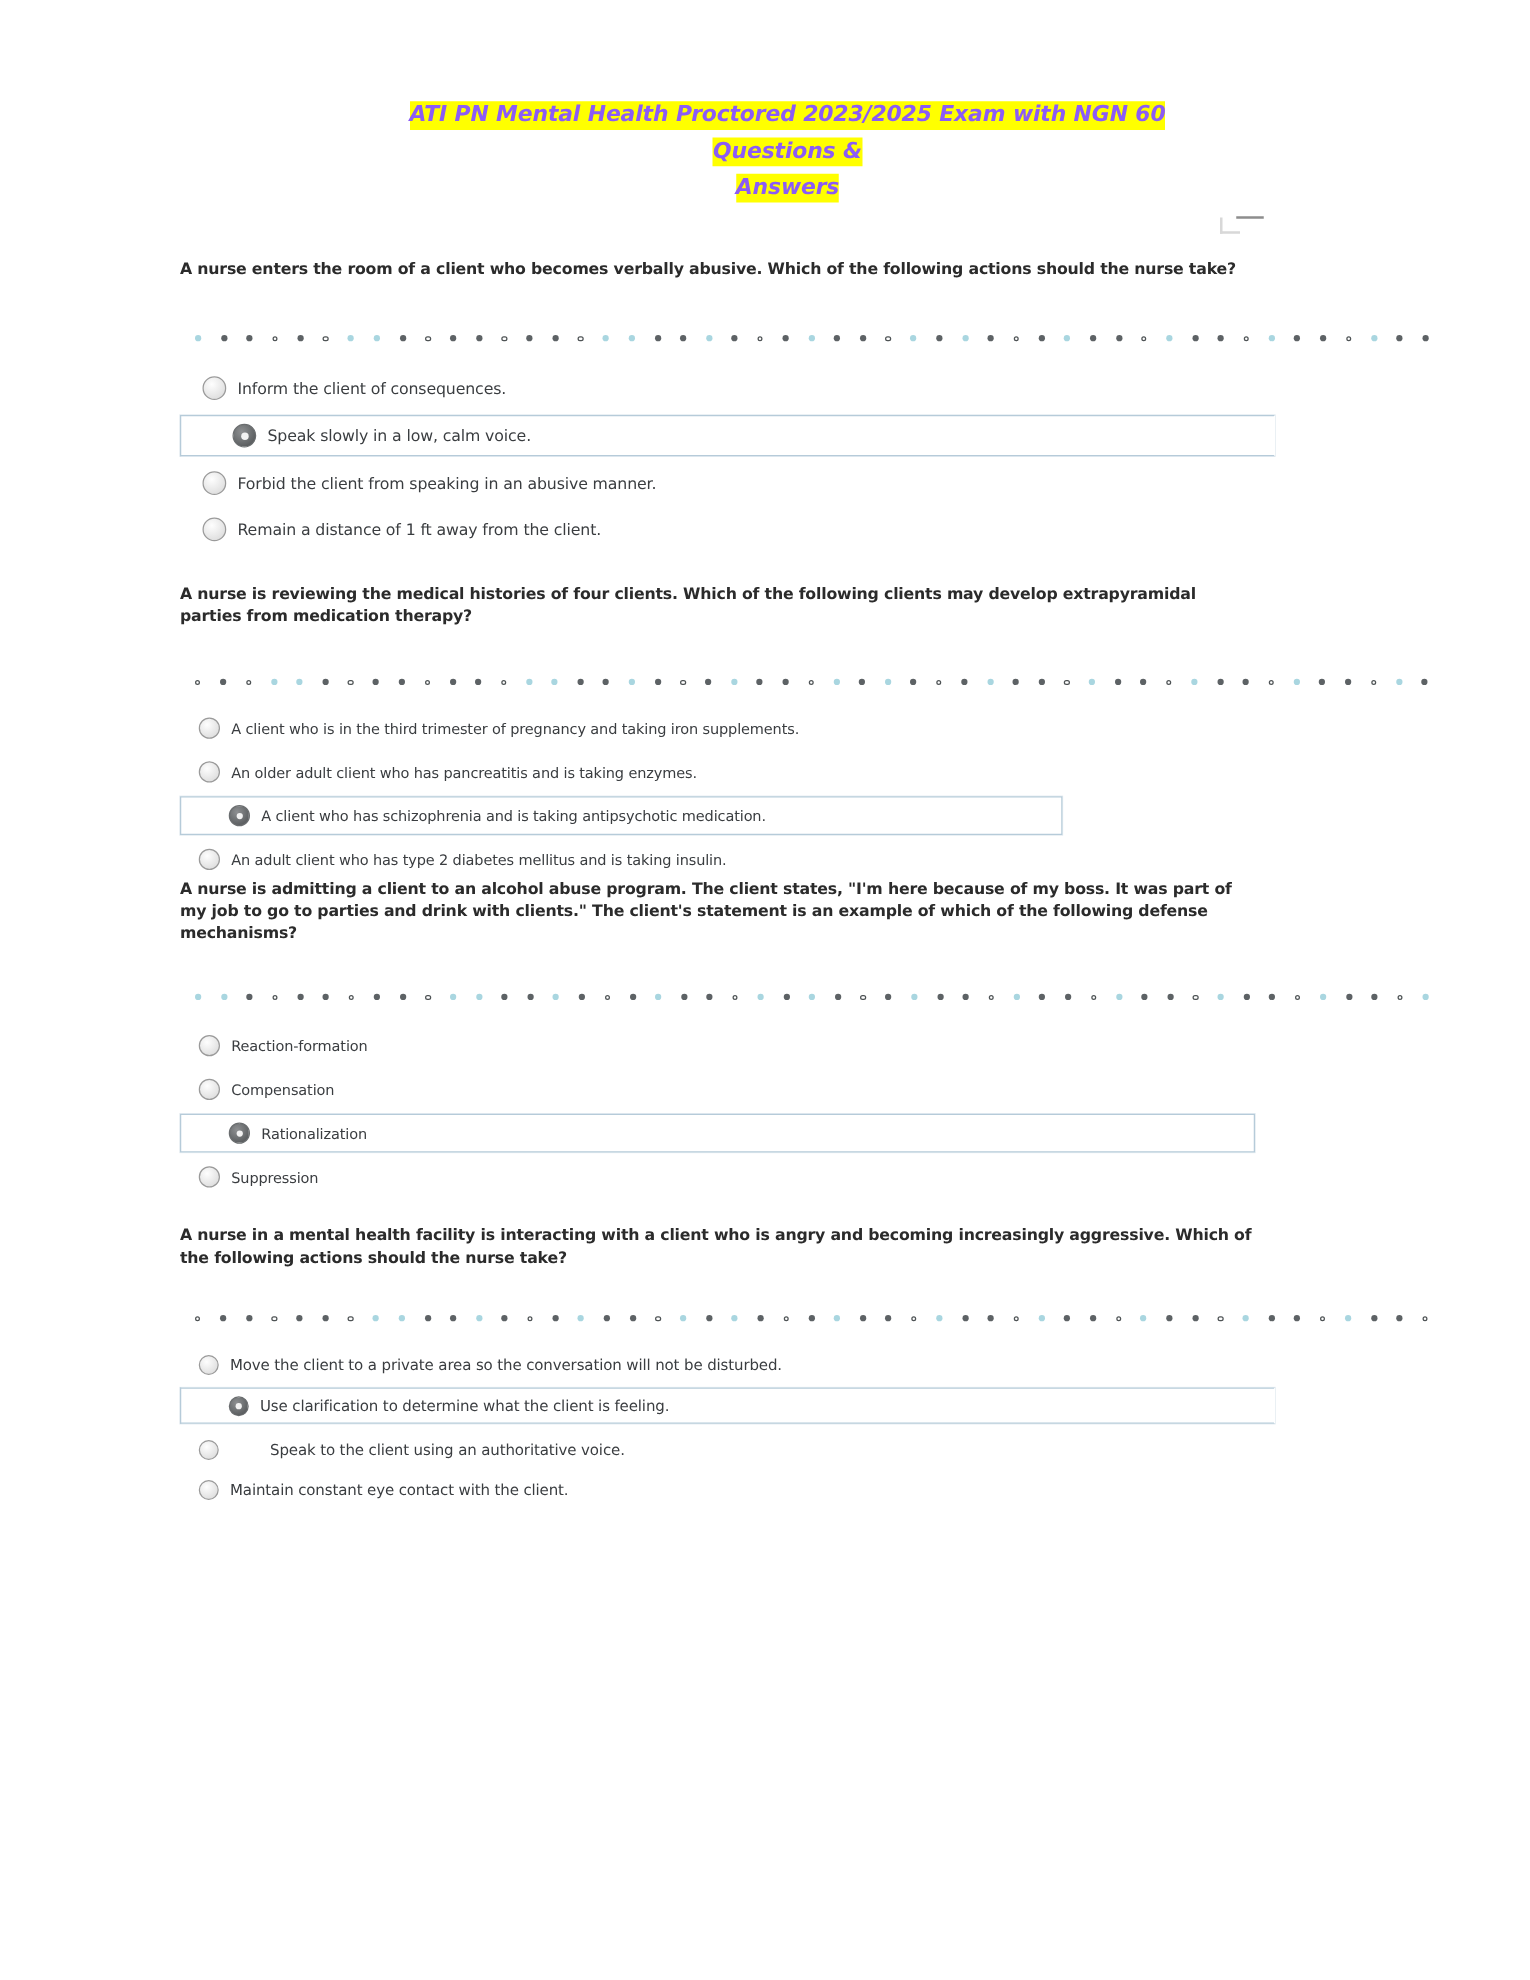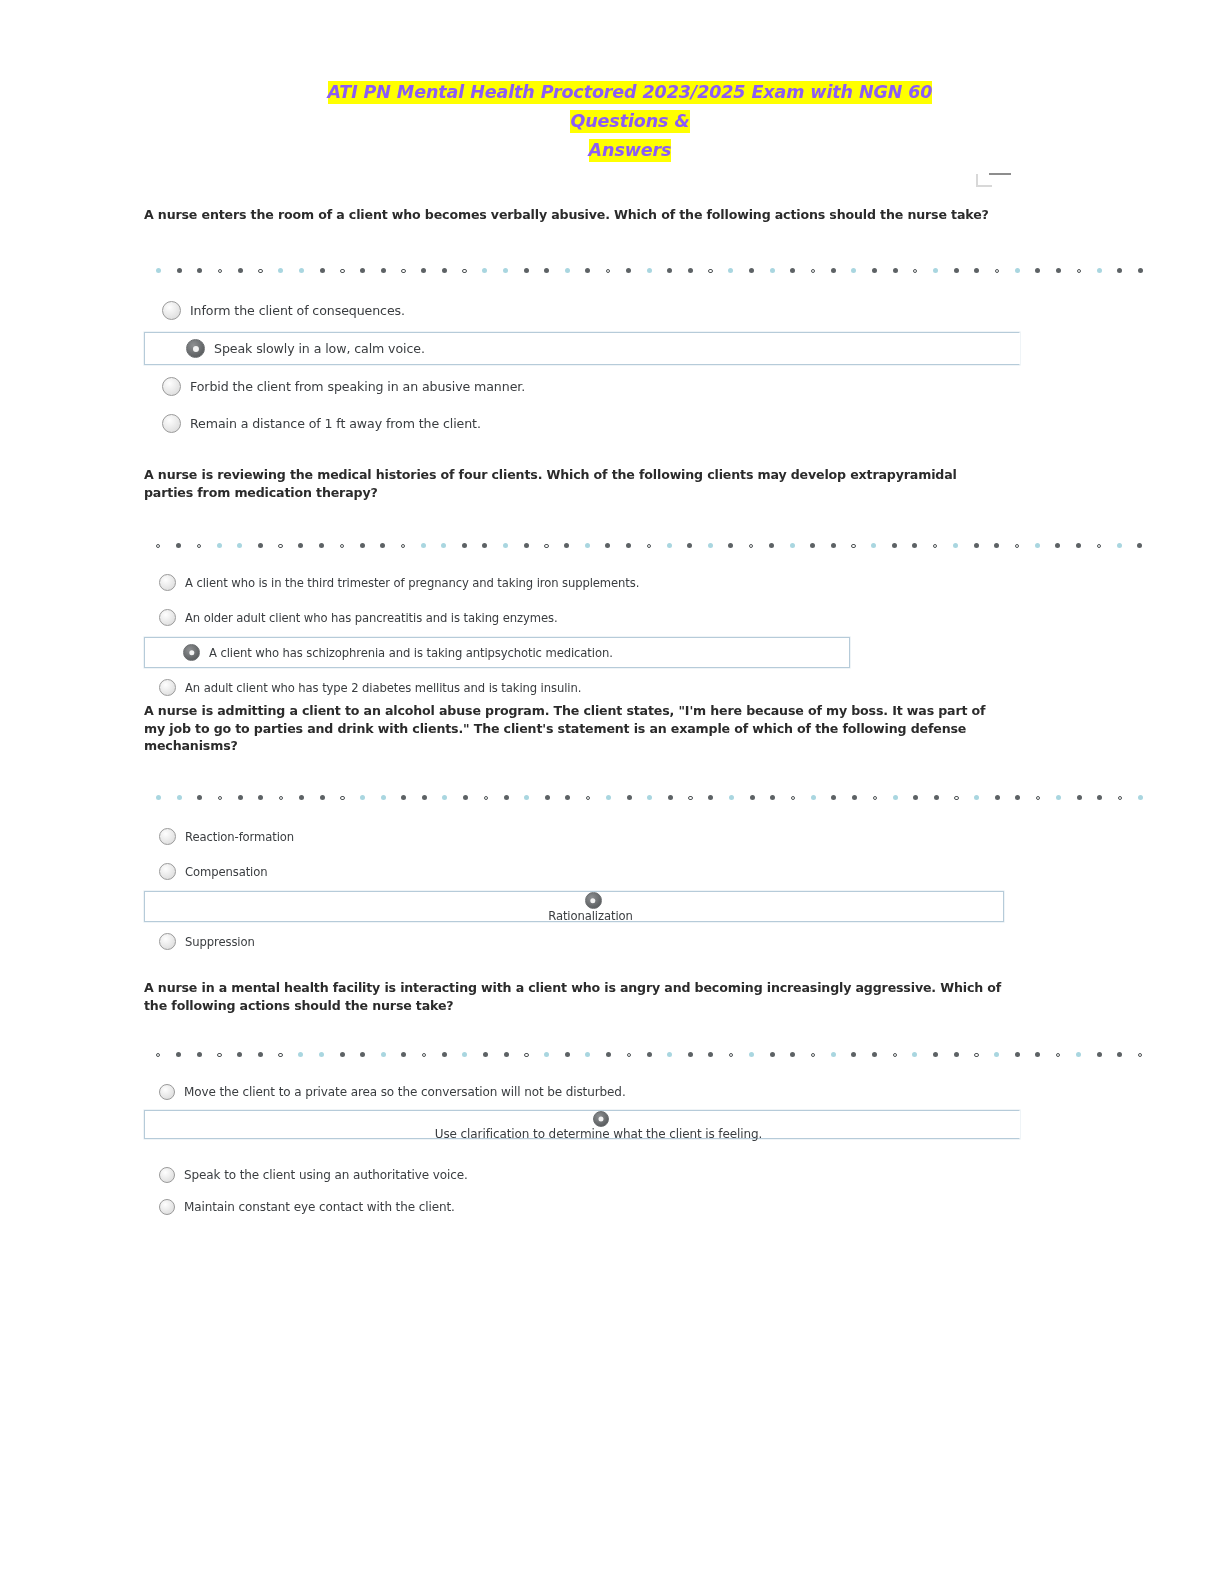--- a/index.html
+++ b/index.html
@@ -182,21 +182,21 @@
   .q2 .option.selected { width: 706px; height: 31px; }
 
   .q3 .option { height: 29px; }
   .q3 .radio { width: 17px; height: 17px; margin-left: 14px; }
   .q3 .option-label { font-size: 11.6px; margin-left: 9px; }
   .q3 .option.selected { width: 860px; height: 31px; }
 
   .q4 .option { height: 27px; }
   .q4 .radio { width: 16px; height: 16px; margin-left: 14px; }
   .q4 .option-label { font-size: 12px; margin-left: 9px; }
-  .q4 .option.selected { width: 876px; height: 29px; flex-direction: column; }
+  .q4 .option.selected { width: 876px; height: 29px; }
 </style>
 </head>
 <body>
 
 <div class="page">
 
   <div class="doc-title">
     <span class="hl">ATI PN Mental Health Proctored 2023/2025 Exam with NGN 60 Questions &amp;</span><br>
     <span class="hl">Answers</span>
   </div>
@@ -410,21 +410,21 @@
         </div>
       <div class="options" style="margin-top:21px;">
         <div class="option">
           <span class="radio"></span>
           <span class="option-label">Reaction-formation</span>
         </div>
         <div class="option" style="margin-top:6px;">
           <span class="radio"></span>
           <span class="option-label">Compensation</span>
         </div>
-        <div class="option selected" style="margin-top:5px;flex-direction:column;">
+        <div class="option selected" style="margin-top:5px;">
           <span class="radio"></span>
           <span class="option-label">Rationalization</span>
         </div>
         <div class="option" style="margin-top:5px;">
           <span class="radio"></span>
           <span class="option-label">Suppression</span>
         </div>
       </div>
     </div>
 
@@ -483,21 +483,21 @@
         </div>
       <div class="options" style="margin-top:20px;">
         <div class="option">
           <span class="radio"></span>
           <span class="option-label">Move the client to a private area so the conversation will not be disturbed.</span>
         </div>
         <div class="option selected clipped-right" style="margin-top:5px;">
           <span class="radio"></span>
           <span class="option-label">Use clarification to determine what the client is feeling.</span>
         </div>
-        <div class="option" style="margin-top:22px;">
+        <div class="option" style="margin-top:7px;gap:32px;">
           <span class="radio"></span>
           <span class="option-label">Speak to the client using an authoritative voice.</span>
         </div>
         <div class="option" style="margin-top:5px;">
           <span class="radio"></span>
           <span class="option-label">Maintain constant eye contact with the client.</span>
         </div>
       </div>
     </div>
 

